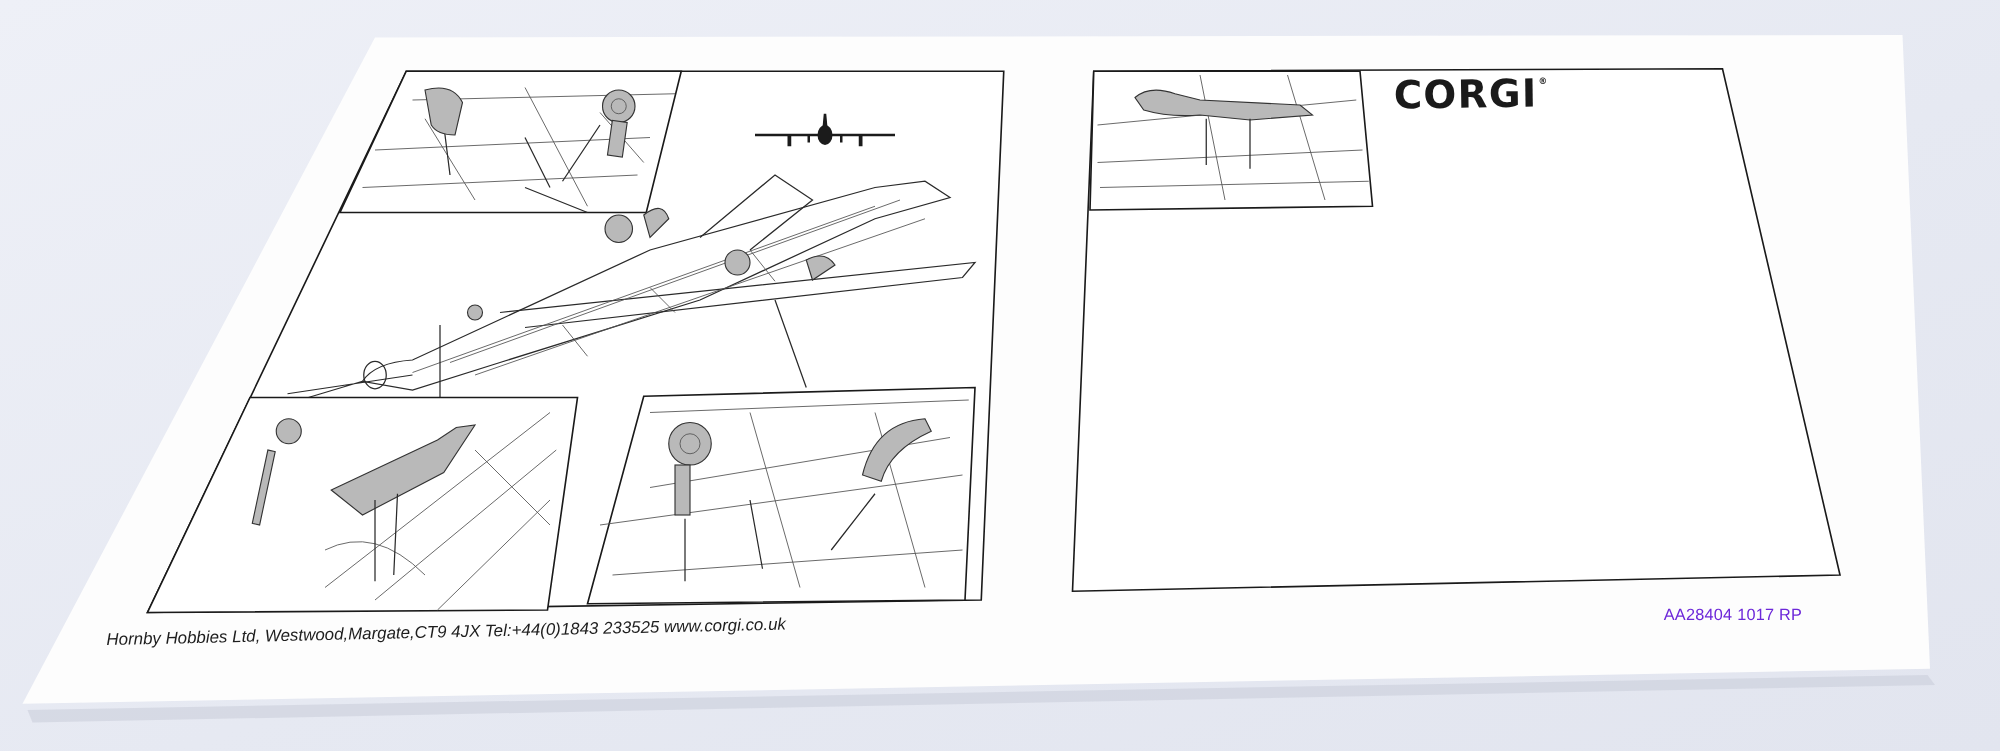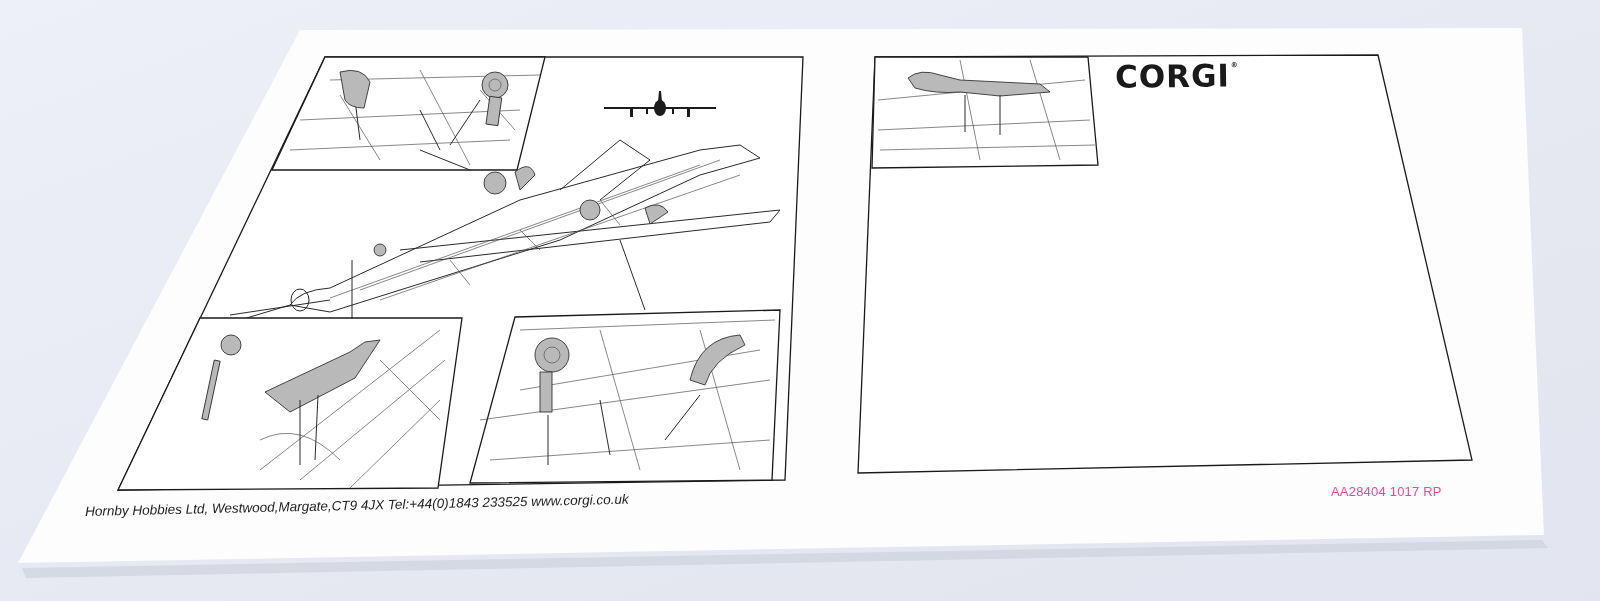--- a/index.html
+++ b/index.html
@@ -6,21 +6,21 @@
   body{width:1600px;height:601px;overflow:hidden;background:linear-gradient(160deg,#eef0f7 0%,#e6e9f2 55%,#e2e5ef 100%);font-family:"Liberation Sans",sans-serif;position:relative;}
   .sheet{position:absolute;left:0;top:0;width:1600px;height:601px;}
   .paper{fill:#fdfdfd;}
   .shadow{fill:#c9ccd8;opacity:.55;}
   .frame{fill:#fff;stroke:#1a1a1a;stroke-width:1.3;}
   .ln{stroke:#2a2a2a;stroke-width:1;fill:none;}
   .lnt{stroke:#555;stroke-width:.7;fill:none;}
   .part{fill:#b9b9b9;stroke:#333;stroke-width:.9;}
   .sil{fill:#1b1b1b;}
   .footer{position:absolute;left:85px;top:504px;font-style:italic;font-size:13.5px;color:#1e1e1e;transform:rotate(-1.3deg);transform-origin:left top;white-space:nowrap;}
-  .code{position:absolute;left:1331px;top:484px;font-size:13px;color:#ec4899;letter-spacing:.2px;white-space:nowrap;}
+  .code{position:absolute;left:1331px;top:484px;font-size:13px;color:#6d28d9;letter-spacing:.2px;white-space:nowrap;}
   .logo{position:absolute;left:1115px;top:58px;font-family:"DejaVu Sans",sans-serif;font-weight:bold;font-size:31px;color:#1a1a1a;letter-spacing:1px;transform:rotate(-0.8deg);}
   .logo .reg{font-size:7px;vertical-align:top;position:relative;top:4px;left:1px;}
 </style>
 </head>
 <body>
 
 
 
 <svg class="sheet" viewBox="0 0 1600 601" xmlns="http://www.w3.org/2000/svg">
 

